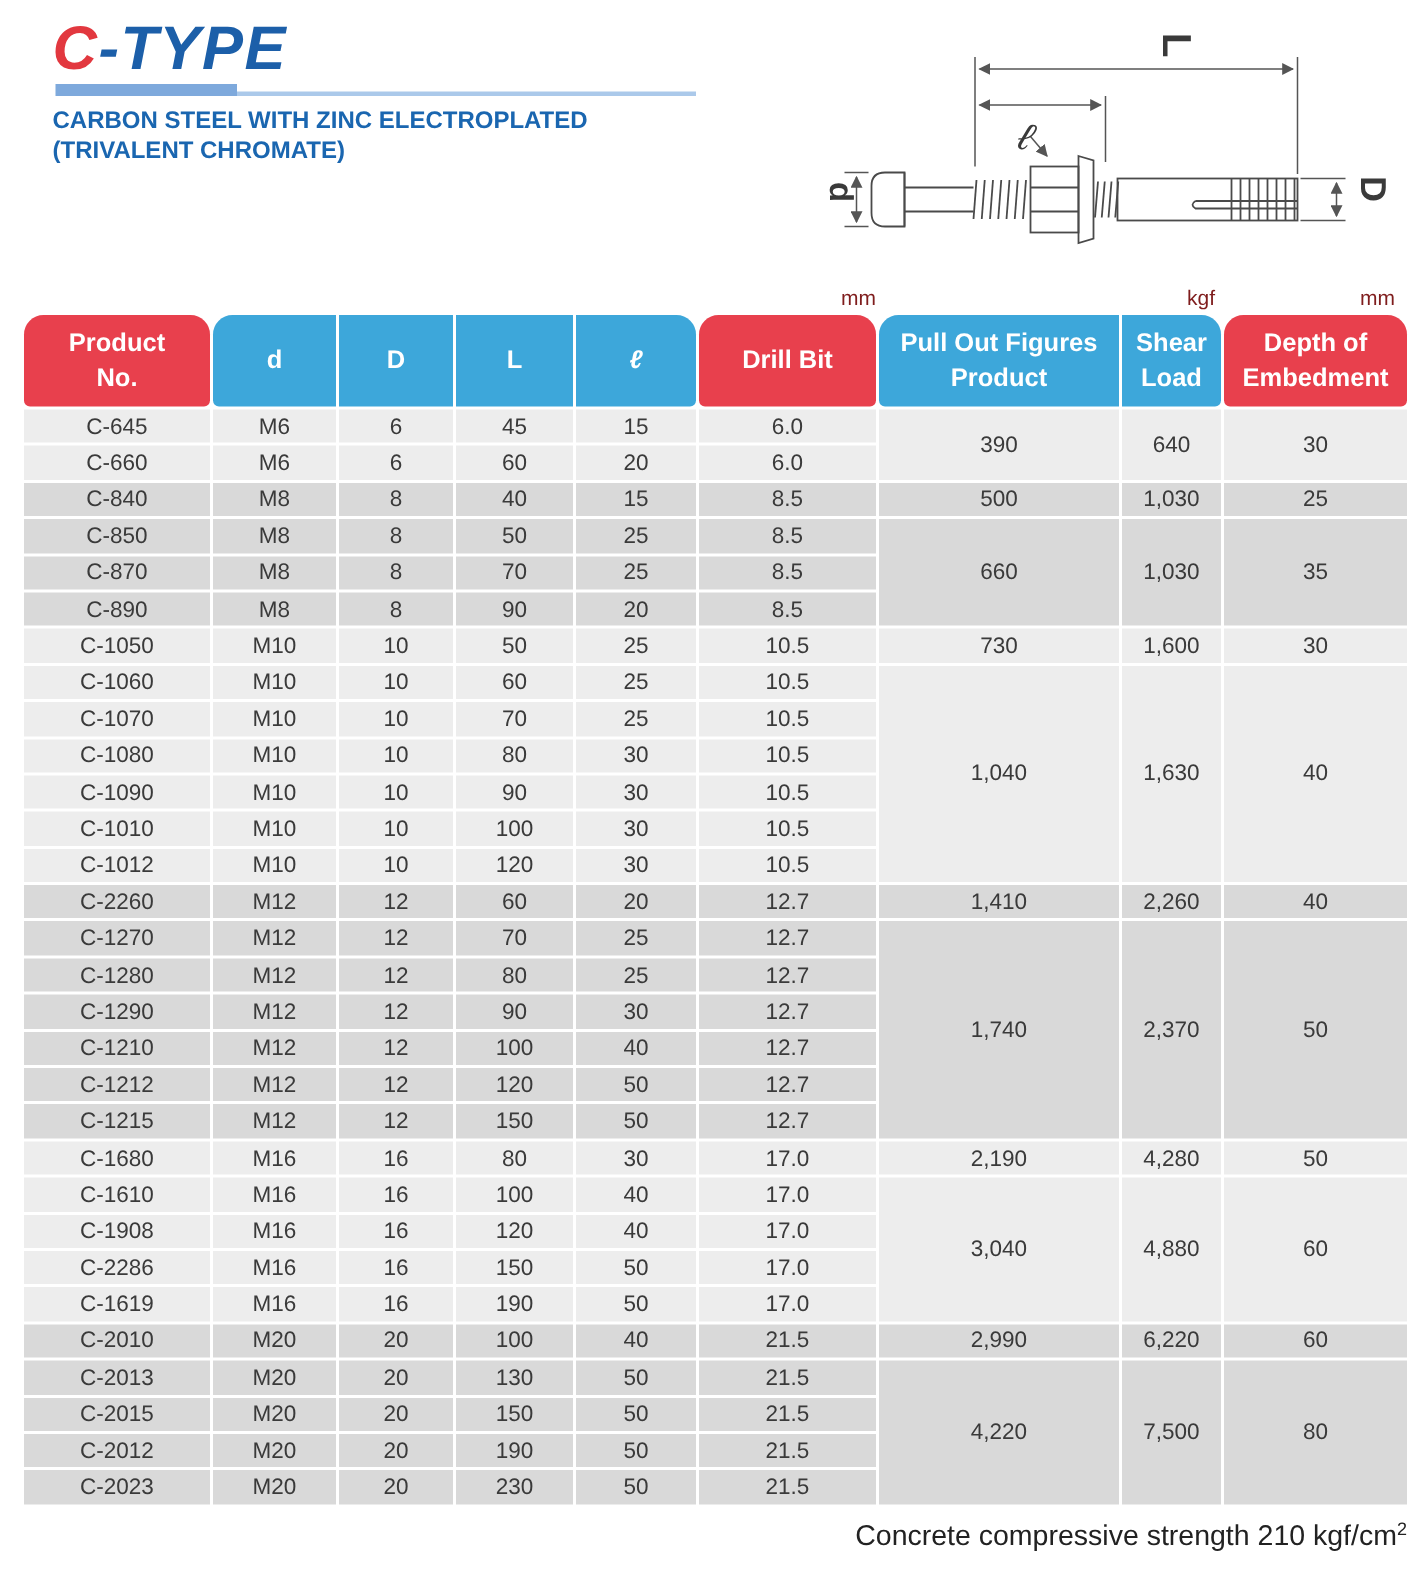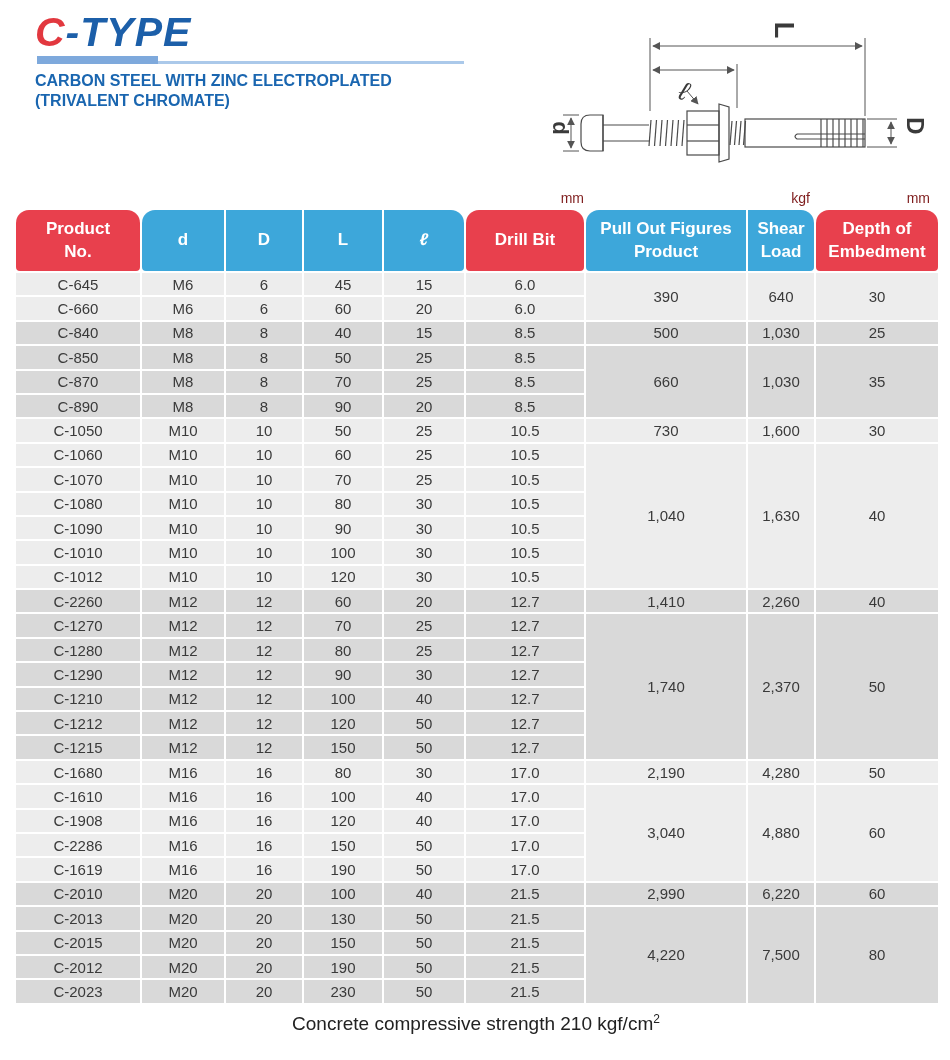--- a/index.html
+++ b/index.html
@@ -38,21 +38,21 @@
   th.blue { background: #3da7da; }
   th.r-all   { border-radius: 13px 13px 4px 4px; }
   th.r-left  { border-radius: 13px 0 0 4px; }
   th.r-right { border-radius: 0 13px 4px 0; }
   th.r-none  { border-radius: 0; }
   th.ell { font-size: 22px; font-style: italic; font-weight: normal; }
   table.spec td { text-align: center; vertical-align: middle; height: 22.4px; font-size: 15px; padding: 0; }
   tr.light td { background: #ededed; }
   tr.dark  td { background: #d9d9d9; }
 
-  .footnote { margin-top: 7px; text-align: center; font-size: 19px; color: #222; padding-right: 2px; }
+  .footnote { margin-top: 7px; text-align: right; font-size: 19px; color: #222; padding-right: 2px; }
   .footnote sup { font-size: 12px; }
 </style>
 </head>
 <body>
 
 <div class="page">
 
   <div class="title-block">
     <h1 class="main-title"><span class="accent">C</span><span class="rest">-TYPE</span></h1>
     <div class="title-underline">

